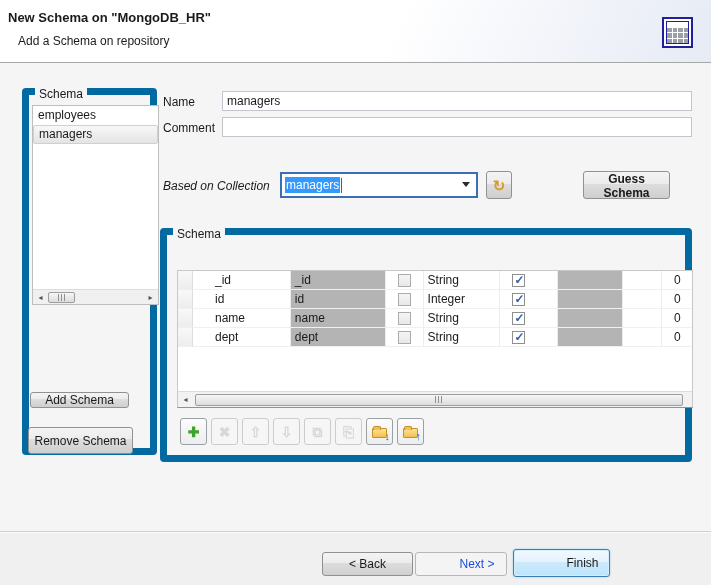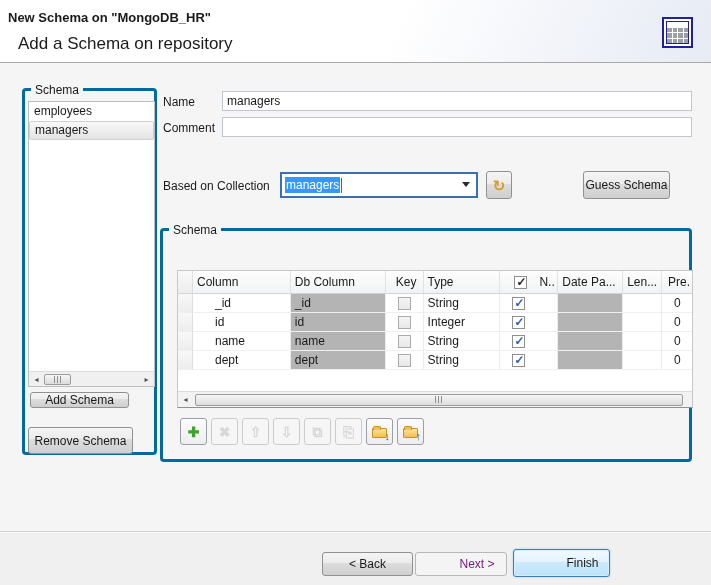--- a/index.html
+++ b/index.html
@@ -4,65 +4,65 @@
 <style>
   * { margin:0; padding:0; box-sizing:border-box; }
   html,body { width:711px; height:585px; }
   body { font-family:"Liberation Sans", sans-serif; font-size:12px; color:#1a1a1a; background:#f5f5f5; position:relative; overflow:hidden; }
 
   
   .hdr { position:absolute; left:0; top:0; width:711px; height:63px;
          background:linear-gradient(115deg,#ffffff 55%,#eef1f8 85%,#e6ebf4 100%);
          border-bottom:1px solid #a8a8a8; }
   .hdr-title { position:absolute; left:8px; top:10px; font-size:13px; font-weight:bold; }
-  .hdr-sub   { position:absolute; left:18px; top:34px; font-size:17px; }
+  .hdr-sub   { position:absolute; left:18px; top:34px; font-size:12px; }
   .tbl-icon { position:absolute; left:662px; top:17px; width:31px; height:31px;
               border:2px solid #20209c; background:#fff; padding:2px; }
   .tbl-icon .grid { width:100%; height:100%; border:1px solid #20209c; display:grid;
               grid-template-columns:repeat(4,1fr); grid-template-rows:repeat(4,1fr); gap:1px; background:#fff; }
   .tbl-icon .grid i { background:#9aa0a3; }
   .tbl-icon .grid i.w { background:#ffffff; }
 
   
-  .groupbox { position:absolute; border:3px solid #0369a1; border-radius:4px; }
+  .groupbox { position:absolute; border:7px solid #0369a1; border-radius:4px; }
   .gb-label { position:absolute; top:-8px; left:6px; padding:0 4px; background:#f5f5f5; font-size:12px; }
 
   
   .gb-left { left:22px; top:88px; width:135px; height:367px; }
-  .schema-list { position:absolute; left:3px; top:10px; width:127px; height:286px;
+  .schema-list { position:absolute; left:3px; top:10px; width:127px; height:200px;
                  background:#fff; border:1px solid #bdbdbd; overflow:hidden; }
   .list-item { height:19px; line-height:19px; padding-left:5px; cursor:default; }
   .list-item.selected { background:linear-gradient(#f8f8f8,#e4e4e4); border:1px solid #d0d0d0; border-radius:2px; height:19px; line-height:17px; }
   .hscroll { position:absolute; left:0; bottom:0; height:15px; width:100%; background:#f0f0f0;
              border-top:1px solid #dcdcdc; display:flex; align-items:center; }
   .hscroll .arr { width:15px; text-align:center; font-size:8px; color:#505050; line-height:15px; }
   .hscroll .thumb { height:11px; background:linear-gradient(#f6f6f6,#dcdcdc); border:1px solid #9d9d9d; border-radius:2px;
                     display:flex; align-items:center; justify-content:center; }
   .grip { width:8px; height:7px; background:repeating-linear-gradient(90deg,#8f8f8f 0 1px,transparent 1px 3px); }
 
   
   .wbtn { position:absolute; font-family:"Liberation Sans",sans-serif; font-size:12px; color:#1a1a1a;
           background:linear-gradient(to bottom,#f4f4f4,#ececec 45%,#dddddd 46%,#cfcfcf);
           border:1px solid #8e9294; border-radius:3px; text-align:center; cursor:default; }
-  .wbtn.disabled { background:#f4f4f4; border-color:#b5b8ba; color:#701a75;padding-left:32px; }
+  .wbtn.disabled { background:#f4f4f4; border-color:#b5b8ba; color:#1d4ed8;padding-left:32px; }
   .wbtn.default { border:1px solid #3c7fb1;
           background:linear-gradient(to bottom,#f2f9fe,#e3f3fd 45%,#cdeafc 46%,#bce4fa);
           box-shadow:inset 0 0 0 1px #d6eefc, 0 0 2px #8bc6e9;padding-left:42px; }
 
   .btn-add    { left:30px;  top:392px; width:99px;  height:16px; }
   .btn-remove { left:28px;  top:427px; width:105px; height:27px; }
-  .btn-guess  { left:583px; top:171px; width:87px;  height:28px; }
+  .btn-guess  { left:583px; top:171px; width:87px;  height:28px;font-weight:bold; }
 
   
   .flabel { position:absolute; font-size:12px; }
   .finput { position:absolute; height:20px; border:1px solid #c0c6cc; background:#fff; font-family:"Liberation Sans",sans-serif;
             font-size:12px; padding:0 4px; color:#1a1a1a; }
   .lbl-name { left:163px; top:95px; }  .in-name { left:222px; top:91px; width:470px; }
   .lbl-comment { left:163px; top:121px; } .in-comment { left:222px; top:117px; width:470px; }
-  .lbl-coll { left:163px; top:179px; }
+  .lbl-coll { left:163px; top:179px;font-style:italic; }
 
   .combo { position:absolute; left:280px; top:172px; width:198px; height:26px; background:#fff;
            border:2px solid #3a6fb5; display:flex; align-items:center; padding-left:3px; }
   .combo .sel { background:#3399ff; color:#fff; padding:0 1px; line-height:16px; }
   .combo .caret { width:1px; height:15px; background:#8b5a00; margin-left:1px; }
   .combo .dd { position:absolute; right:6px; top:8px; width:0; height:0;
                border-left:4px solid transparent; border-right:4px solid transparent; border-top:5px solid #2b2b2b; }
   .btn-sync { left:486px; top:171px; width:26px; height:28px; font-size:15px; font-weight:bold; color:#d79b2f; line-height:25px; }
 
   
@@ -177,34 +177,20 @@
   <span class="dd"></span>
 </div>
 <button class="wbtn btn-sync"><span>↻</span></button>
 <button class="wbtn btn-guess">Guess Schema</button>
 
 <div class="groupbox gb-schema">
   <span class="gb-label">Schema</span>
 </div>
 
 <div class="stable">
-  <div class="trow thead">
-    <div class="tc tc0"></div>
-    <div class="tc tc1">Column</div>
-    <div class="tc tc2">Db Column</div>
-    <div class="tc tc3">Key</div>
-    <div class="tc tc4" style="padding-left:4px;">Type</div>
-    <div class="tc tc5">
-      <span class="cb checked dark"></span>
-      <span class="ntxt">N..</span>
-    </div>
-    <div class="tc tc6" style="background:none;">Date Pa...</div>
-    <div class="tc tc7" style="padding-left:4px;">Len...</div>
-    <div class="tc tc8" style="padding-left:6px;">Pre.</div>
-  </div>
 
   <div class="trow tbody">
     <div class="tc tc0"></div>
     <div class="tc tc1">_id</div>
     <div class="tc tc2">_id</div>
     <div class="tc tc3">
         <span class="cb off"></span>
       </div>
     <div class="tc tc4">String</div>
     <div class="tc tc5">

